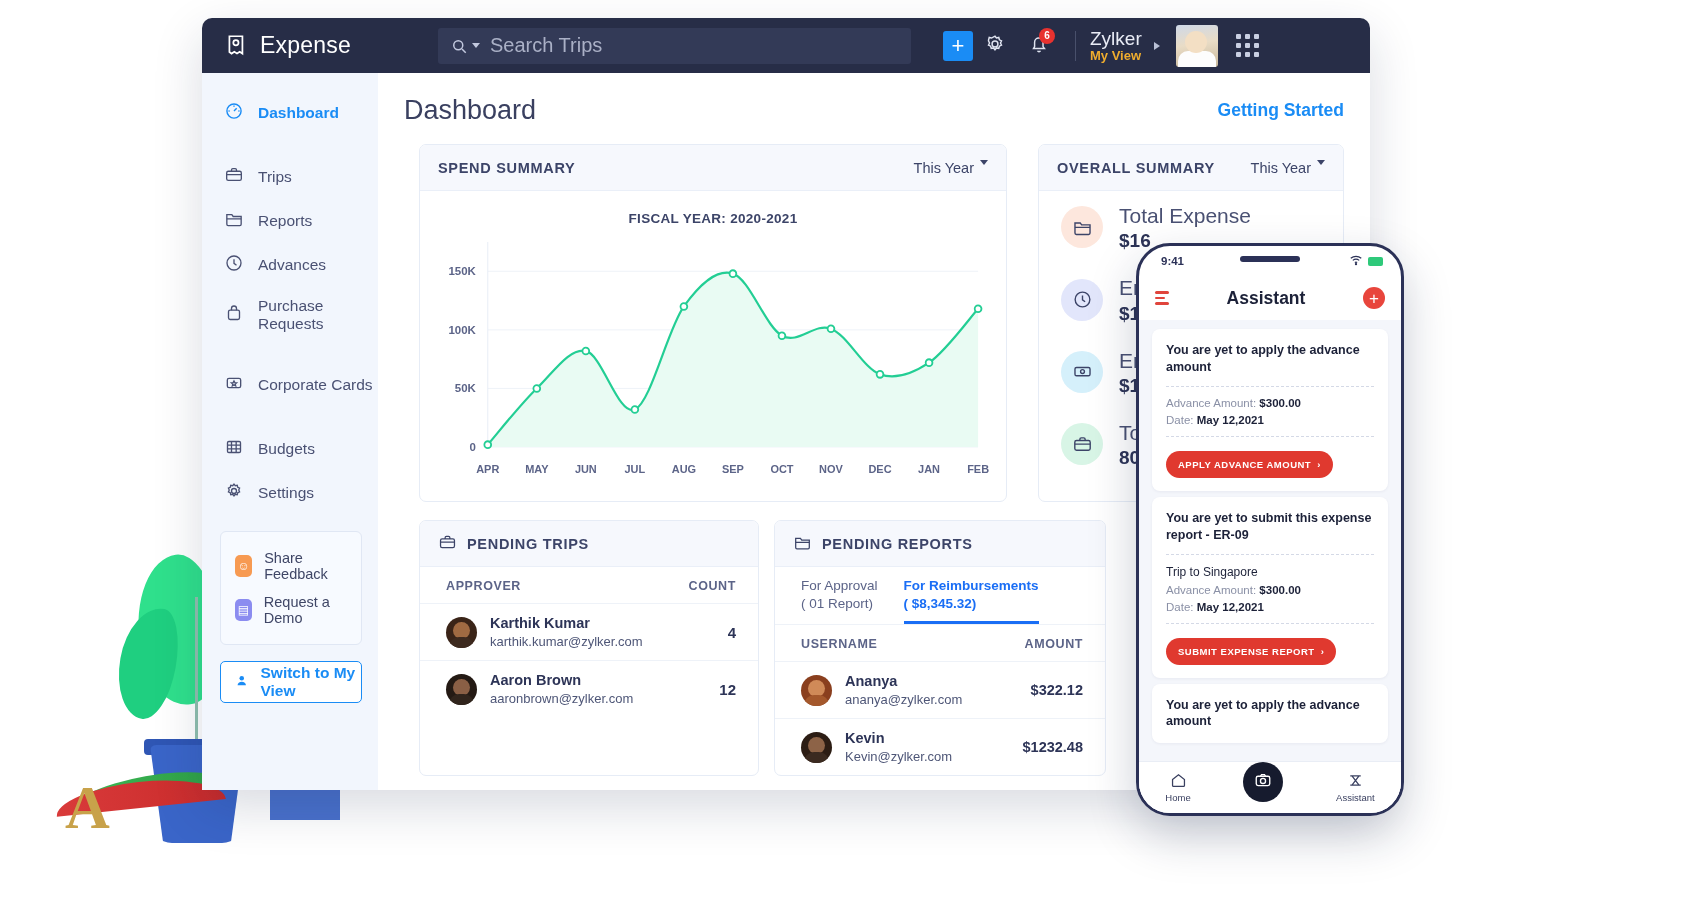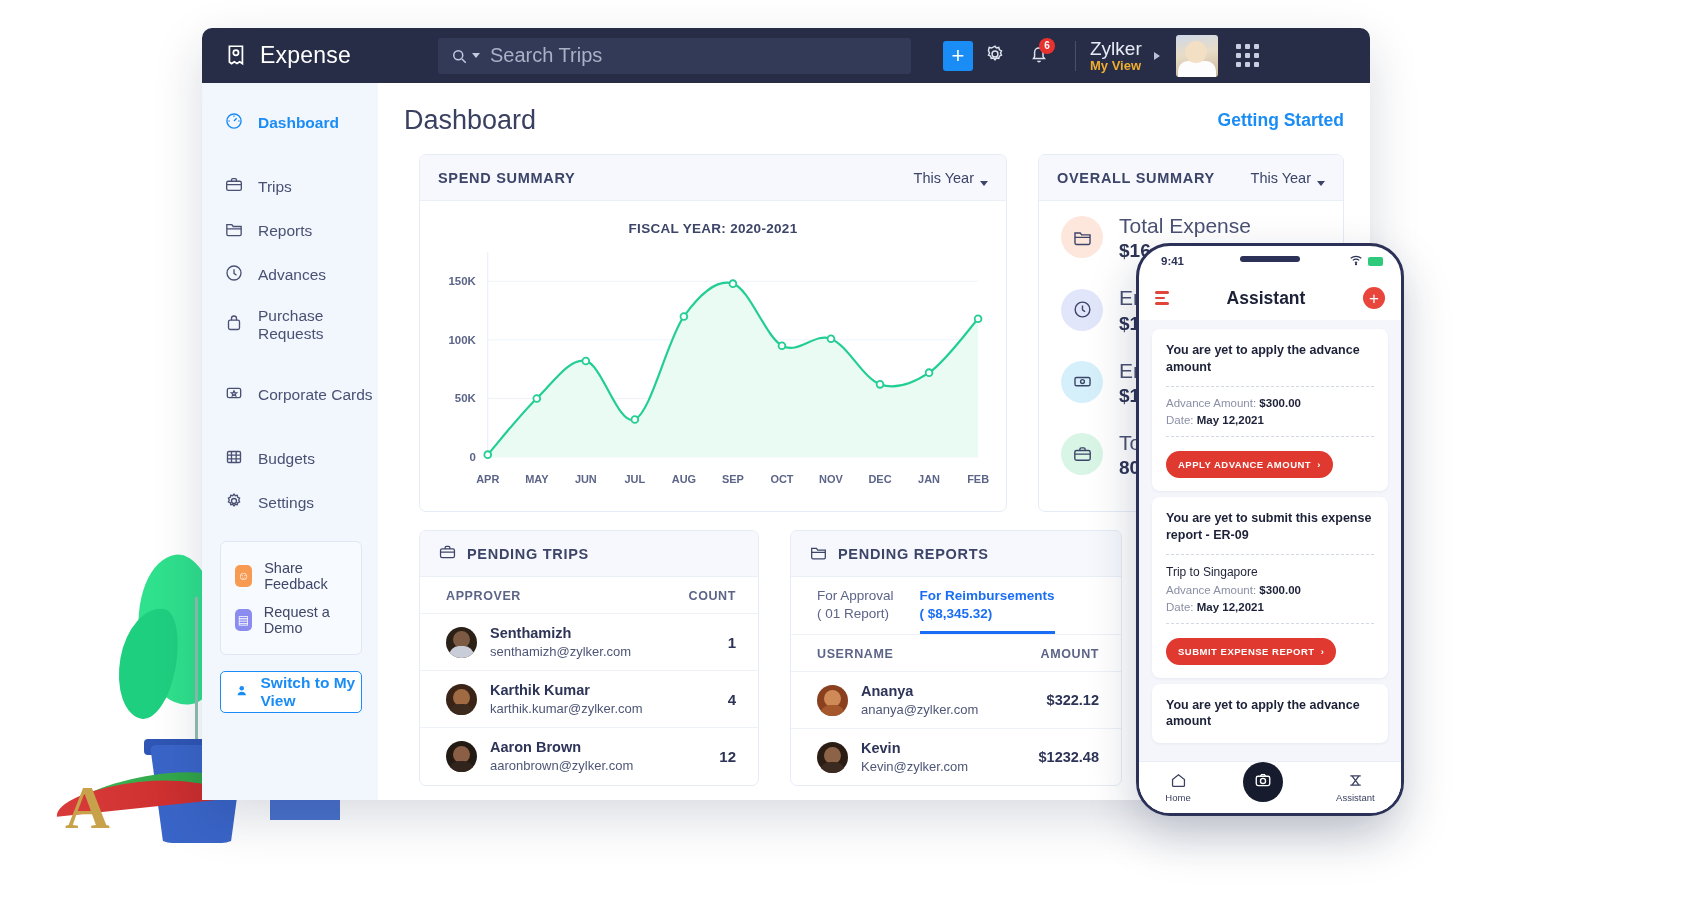--- a/index.html
+++ b/index.html
@@ -36,21 +36,21 @@
   .brandmark { position:absolute; left:55px; top:760px; width:190px; height:95px; }
   .brandmark .swoosh1 { position:absolute; left:0; top:22px; width:170px; height:26px;
     background:linear-gradient(90deg,#d93a3a,#c92b2b); border-radius:50%/100% 100% 0 0; transform:rotate(-6deg); }
   .brandmark .swoosh2 { position:absolute; left:10px; top:16px; width:165px; height:24px;
     background:linear-gradient(90deg,#3cba54,#2e9e46); border-radius:50%/100% 100% 0 0; transform:rotate(-10deg); }
   .brandmark .aglyph { position:absolute; left:10px; top:12px; font-size:62px; color:#c8a24a;
     font-family:"Liberation Serif", serif; font-weight:700; }
 
   
   .app {
-    position:absolute; left:202px; top:28px; width:1168px; height:772px;
+    position:absolute; left:202px; top:18px; width:1168px; height:772px;
     background:#ffffff; border-radius:10px 10px 0 0;
     box-shadow: 0 18px 50px rgba(20,30,70,.16);
     overflow:hidden;
   }
 
   
   .topbar {
     height:55px; background:#272d47; display:flex; align-items:center;
     padding:0 0 0 22px; position:relative;
   }
@@ -123,35 +123,35 @@
   .getting-started { color:#1a8cf5; font-size:17.5px; font-weight:700; }
 
   .cards-row { display:flex; gap:16px; }
   .card { background:#fff; border:1px solid #e6ecf6; border-radius:7px; overflow:hidden;margin-left:15px; }
   .card-head {
     height:46px; background:#f6f8fd; border-bottom:1px solid #eaeff8;
     display:flex; align-items:center; justify-content:space-between; padding:0 18px;
   }
   .card-title { font-size:14.5px; letter-spacing:.7px; font-weight:700; color:#3c4468; display:flex; align-items:center; gap:10px; }
   .card-title svg { width:19px;height:19px; }
-  .period { font-size:14.5px; color:#3c4468; display:flex; align-items:flex-end; gap:6px; }
+  .period { font-size:14.5px; color:#3c4468; display:flex; align-items:flex-start; gap:6px; }
   .period .caret { width:0;height:0;border-left:4px solid transparent;border-right:4px solid transparent;border-top:5px solid #3c4468; }
 
   .spend-card { width:588px; height:358px; }
   .fiscal { text-align:center; font-size:13.5px; font-weight:700; color:#3c4468; letter-spacing:.3px; margin-top:20px; }
   .chart-wrap { position:relative; width:100%; height:265px; }
 
   .overall-card { width:306px; height:358px; }
   .ov-row { display:flex; align-items:center; gap:16px; padding:11px 0 11px 22px; }
   .ov-ico { width:42px;height:42px;border-radius:50%;display:flex;align-items:center;justify-content:center; }
   .ov-ico svg { width:21px;height:21px;color:#3c4468; }
   .ov-label { font-size:21px; color:#4a5173; line-height:1.35; }
   .ov-value { font-size:19px; color:#2d3457; font-weight:700;text-align:right; }
 
-  .bottom-row { display:flex; gap:16px; margin-top:18px; }
+  .bottom-row { display:flex; margin-top:18px; }
   .pend-card { width:340px; }
   .pend-card.wide { width:332px; }
   .tbl-head { display:flex; justify-content:space-between; padding:12px 22px 10px 26px; font-size:12.5px; letter-spacing:.6px; color:#5c6488; font-weight:700; }
   .tr { display:flex; align-items:center; justify-content:space-between; padding:10px 22px 10px 26px; border-top:1px solid #eef2f8; }
   .tr-left { display:flex; align-items:center; gap:13px; }
   .av { width:31px;height:31px;border-radius:50%;overflow:hidden;position:relative;flex:0 0 auto; }
   .av i { position:absolute; border-radius:50%; }
   .nm { font-size:14.5px; font-weight:700; color:#2d3457; }
   .em { font-size:13px; color:#4e5677; margin-top:1px; }
   .cnt { font-size:15px; font-weight:700; color:#2d3457; }
@@ -536,33 +536,20 @@
                     </svg>
                 </span>
                 <span>PENDING TRIPS</span>
               </div>
             </div>
             <div class="tbl-head">
               <span>APPROVER</span>
               <span>COUNT</span>
             </div>
 
-            <div class="tr">
-              <span class="tr-left">
-                <span class="av" style="background:#2b2117">
-                  <i style="left:7px;top:4px;width:17px;height:17px;background:#7d5a43"></i>
-                  <i style="left:3px;top:19px;width:25px;height:14px;background:#c9cdd8;border-radius:10px 10px 0 0"></i>
-                </span>
-                <span>
-                  <span class="nm">Senthamizh</span><br>
-                  <span class="em">senthamizh@zylker.com</span>
-                </span>
-              </span>
-              <span class="cnt">1</span>
-            </div>
 
             <div class="tr">
               <span class="tr-left">
                 <span class="av" style="background:#3a2418">
                   <i style="left:7px;top:5px;width:17px;height:17px;background:#a06a42"></i>
                   <i style="left:3px;top:20px;width:25px;height:13px;background:#3d2a1f;border-radius:10px 10px 0 0"></i>
                 </span>
                 <span>
                   <span class="nm">Karthik Kumar</span><br>
                   <span class="em">karthik.kumar@zylker.com</span>

